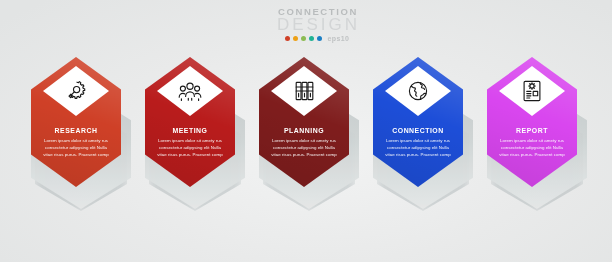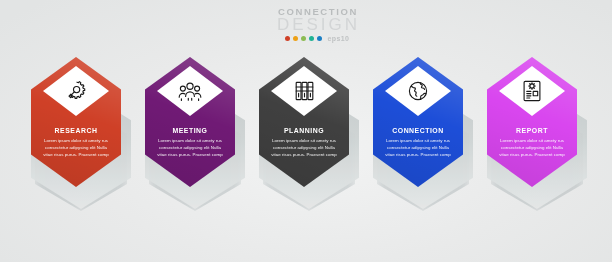--- a/index.html
+++ b/index.html
@@ -197,21 +197,21 @@
     </svg>
           </span>
         </div>
         <div class="label">RESEARCH</div>
         <div class="desc">Lorem ipsum dolor sit amety rus consectetur adipysing elit Nulla vitae risus purus. Praesent comp</div>
       </div>
     </div>
     <div class="cell" style="left: 143px;">
       <div class="hexsoft"></div>
       <div class="hexshadow"></div>
-      <div class="hexmain" style="background: #701a75;">
+      <div class="hexmain" style="background: #b91c1c;">
         <div class="sheen"></div>
         <div class="diamond">
           <span class="iconwrap">
     <svg width="26" height="24" viewBox="0 0 26 24" fill="none" stroke="#1a1a1a" stroke-width="1.15" stroke-linecap="round" stroke-linejoin="round">
       <circle cx="13" cy="7.2" r="3.1"></circle>
       <path d="M8.6 17.5c0-2.6 2-4.6 4.4-4.6s4.4 2 4.4 4.6"></path>
       <circle cx="5.9" cy="9.6" r="2.5"></circle>
       <path d="M2.2 18.2c0-2.2 1.7-3.9 3.7-3.9 .8 0 1.5.2 2.1.7"></path>
       <circle cx="20.1" cy="9.6" r="2.5"></circle>
       <path d="M23.8 18.2c0-2.2-1.7-3.9-3.7-3.9-.8 0-1.5.2-2.1.7"></path>
@@ -219,21 +219,21 @@
     </svg>
           </span>
         </div>
         <div class="label">MEETING</div>
         <div class="desc">Lorem ipsum dolor sit amety rus consectetur adipysing elit Nulla vitae risus purus. Praesent comp</div>
       </div>
     </div>
     <div class="cell" style="left: 257px;">
       <div class="hexsoft"></div>
       <div class="hexshadow"></div>
-      <div class="hexmain" style="background: #404040;">
+      <div class="hexmain" style="background: #7f1d1d;">
         <div class="sheen"></div>
         <div class="diamond">
           <span class="iconwrap">
     <svg width="23" height="24" viewBox="0 0 23 24" fill="none" stroke="#1a1a1a" stroke-width="1.15" stroke-linecap="round" stroke-linejoin="round">
       <rect x="3.2" y="3.4" width="4.8" height="17.2" rx=".7"></rect>
       <rect x="9.1" y="3.4" width="4.8" height="17.2" rx=".7"></rect>
       <rect x="15" y="3.4" width="4.8" height="17.2" rx=".7"></rect>
       <path d="M3.2 8h4.8M3.2 12h4.8M9.1 8h4.8M9.1 12h4.8M15 8h4.8M15 12h4.8"></path>
       <path d="M5.6 14.4v3.4M11.5 14.4v3.4M17.4 14.4v3.4"></path>
     </svg>

